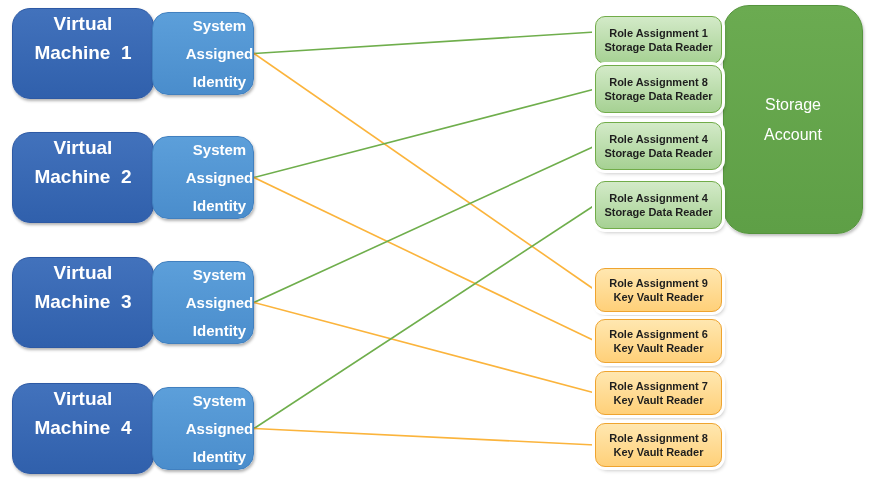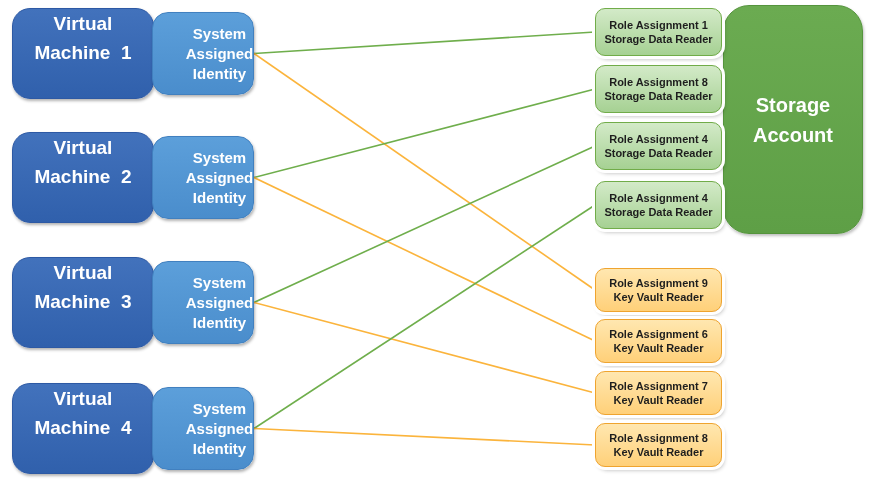--- a/index.html
+++ b/index.html
@@ -28,21 +28,21 @@
 
   .id-box{
     position:absolute;left:152px;width:100px;height:81px;
     border-radius:16px;
     background:linear-gradient(180deg,#5C9FDA 0%,#4A8DCC 100%);
     border:1px solid #4180BF;
     box-shadow:1px 2px 3px rgba(0,0,0,.30);
     display:flex;align-items:center;justify-content:center;
     z-index:2;
   }
-  .id-box .label{color:#ffffff;font-weight:700;font-size:15px;line-height:20px;margin-left:33px;}
+  .id-box .label{color:#ffffff;font-weight:700;font-size:15px;line-height:28px;margin-left:33px;}
 
   
   .ra{
     position:absolute;left:595px;width:125px;
     border-radius:10px;
     display:flex;align-items:center;justify-content:center;
     z-index:3;
   }
   .ra .label{color:#1e1e1e;font-weight:700;font-size:11px;line-height:14.5px;}
   .ra.green{
@@ -57,21 +57,21 @@
   }
 
   
   .resource{
     position:absolute;left:723px;width:138px;
     border-radius:26px;
     display:flex;align-items:center;justify-content:center;
     z-index:2;
     box-shadow:1px 2px 3px rgba(0,0,0,.25);
   }
-  .resource .label{color:#ffffff;font-weight:700;font-size:20px;line-height:30px;}
+  .resource .label{color:#ffffff;font-weight:400;font-size:16px;line-height:30px;}
   .resource.storage{
     top:5px;height:227px;
     background:linear-gradient(180deg,#6BAB51 0%,#5E9F46 100%);
     border:1px solid #55943D;
   }
   .resource.keyvault{
     top:253px;height:220px;
     background:linear-gradient(180deg,#F9AC28 0%,#F5A317 100%);
     border:1px solid #E3961A;
   }
@@ -125,21 +125,21 @@
   <div class="vm-box" style="top:383px">
     <span class="label">Virtual
 Machine  4</span>
   </div>
   <div class="id-box" style="top:387px">
     <span class="label">System
 Assigned
 Identity</span>
   </div>
 
-  <div class="ra green" style="top:8px;height:46px">
+  <div class="ra green" style="top:16px;height:46px">
     <span class="label">Role Assignment 1
 Storage Data Reader</span>
   </div>
   <div class="ra green" style="top:65px;height:46px">
     <span class="label">Role Assignment 8
 Storage Data Reader</span>
   </div>
   <div class="ra green" style="top:122px;height:46px">
     <span class="label">Role Assignment 4
 Storage Data Reader</span>

